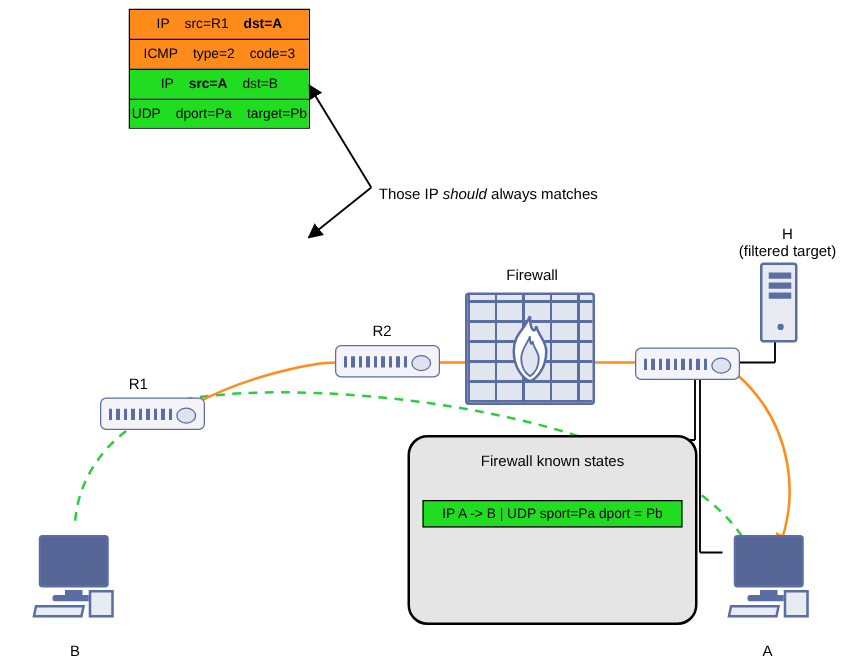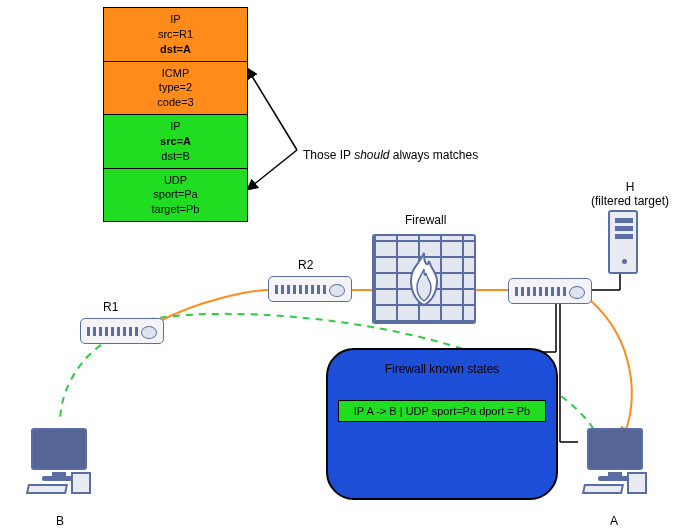--- a/index.html
+++ b/index.html
@@ -19,27 +19,28 @@
   .pkt {
     position: absolute;
     left: 103px;
     top: 7px;
     width: 145px;
     border: 1.5px solid #000;
   }
   .pkt .seg {
     border-bottom: 1.5px solid #000;
     display: flex;
-    flex-direction: column;
+    flex-direction: row;
     align-items: center;
     justify-content: center;
     padding: 4px 2px;
     line-height: 1.35;
-  }
-  .pkt .seg:last-child { border-bottom: none; justify-content: flex-end; }
+    gap: 12px;
+  }
+  .pkt .seg:last-child { border-bottom: none; }
   .pkt .orange { background: #ff8c1a; }
   .pkt .green  { background: #21dd21; }
   .pkt .seg span { display: block; }
 
   
   .note {
     position: absolute;
     left: 303px;
     top: 148px;
     font-size: 12px;
@@ -121,22 +122,22 @@
   .pc .tw { width: 20px; height: 22px; border:2px solid #5b6ea3; background:#e8ebf2; margin-left:2px; position:relative; top:-12px;}
 
   
   .statebox {
     position: absolute;
     left: 326px;
     top: 348px;
     width: 232px;
     height: 152px;
     border: 2px solid #000;
-    border-radius: 28px;
-    background: #1d4ed8;
+    border-radius: 16px;
+    background: #e5e5e5;
     text-align: center;
     padding-top: 12px;
   }
   .statebox .title { font-size: 12px; margin-bottom: 24px; }
   .statebox .row {
     width: 208px;
     margin: 12px auto;
     background: #21dd21;
     border: 1.5px solid #000;
     padding: 4px 2px;
@@ -190,21 +191,21 @@
     <span>type=2</span>
     <span>code=3</span>
   </div>
   <div class="seg green">
     <span>IP</span>
     <span style="font-weight:bold">src=A</span>
     <span>dst=B</span>
   </div>
   <div class="seg green">
     <span>UDP</span>
-    <span>sport=Pa</span>
+    <span>dport=Pa</span>
     <span>target=Pb</span>
   </div>
 </div>
 
 <div class="note">
   <span>Those IP </span><em>should</em><span> always matches</span>
 </div>
 
 <div class="lbl" style="left:103px; top:300px">R1</div>
 <div class="lbl" style="left:298px; top:258px">R2</div>

